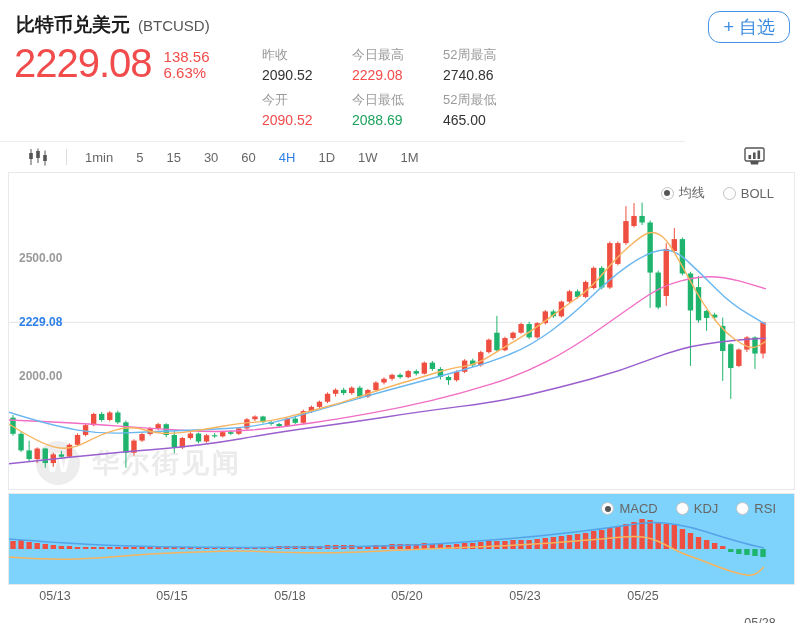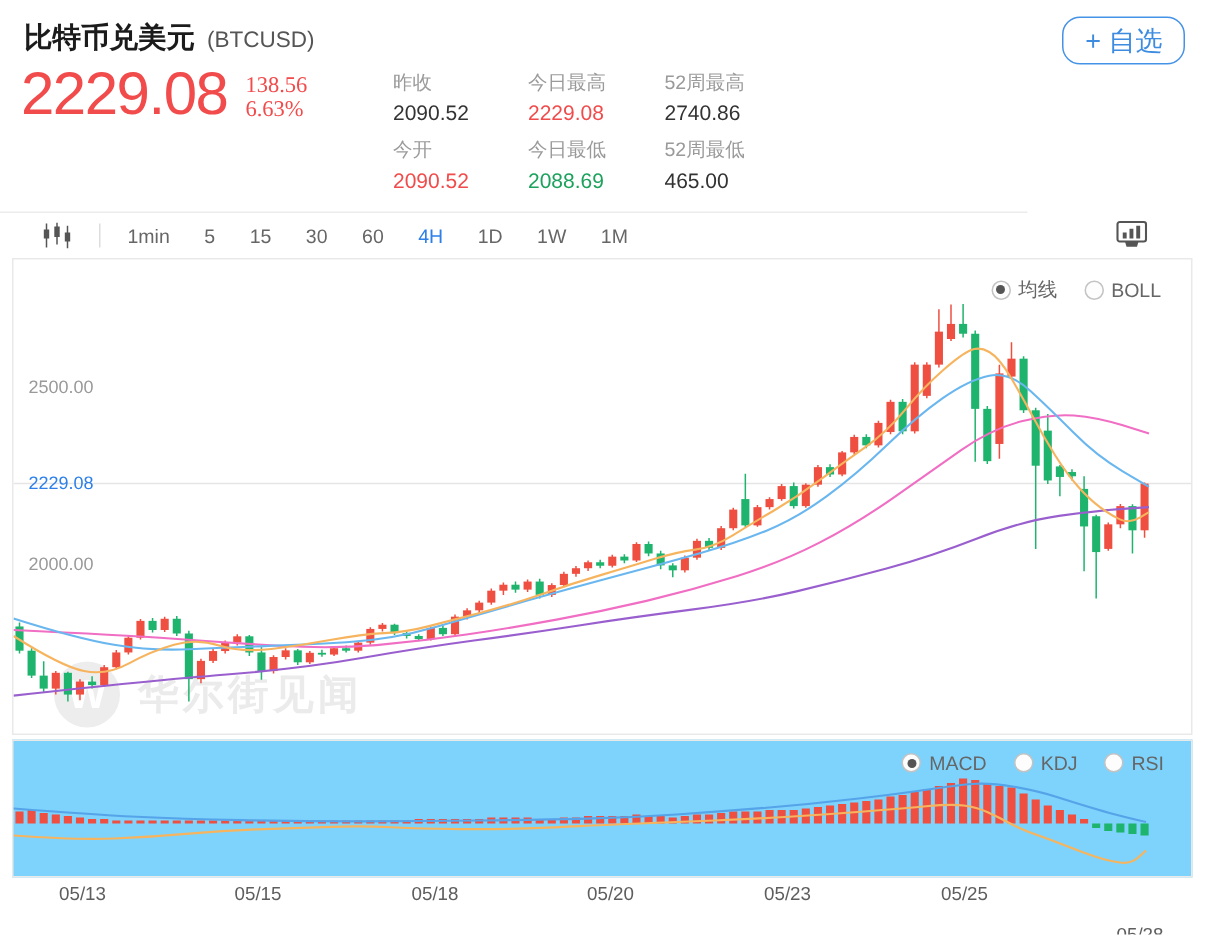--- a/index.html
+++ b/index.html
@@ -9,21 +9,21 @@
   
   .title-row { position:absolute; left:16px; top:12px; display:flex; align-items:baseline; }
   .title { font-size:19px; font-weight:bold; color:#1b1b1b; }
   .symbol { font-size:15px; color:#555; margin-left:8px; }
   .watch-btn { position:absolute; right:17px; top:11px; padding:3px 14px; font-size:18px;
     color:#3d8ce0; background:#fff; border:1px solid #4593e6; border-radius:12px; cursor:pointer;
     font-family:inherit; }
   .price-row { position:absolute; left:14px; top:42px; display:flex; align-items:flex-start; }
   .price { font-size:40px; font-weight:500; color:#f14b4b; line-height:42px; letter-spacing:-1px; }
   .change-block { margin-left:12px; margin-top:7px; }
-  .change-block div { font-size:15px; color:#f14b4b; line-height:16px;font-family:Liberation Serif, serif; }
+  .change-block div { font-size:15px; color:#f14b4b; line-height:16px; }
   .status-row { position:absolute; left:15px; top:104px; display:flex; align-items:center; color:#555; font-size:13px; }
   .status-row .txt { margin-left:6px; }
   .status-row .dt { margin-left:6px; }
   .stats-grid { position:absolute; left:262px; top:46px; display:grid;
     grid-auto-flow:column; grid-template-rows:repeat(2,45px); grid-template-columns:90px 91px 130px; }
   .stat-label { font-size:13px; color:#9a9a9a; margin-bottom:3px; }
   .stat-value { font-size:14px; color:#333; }
 
   
   .toolbar { position:absolute; left:0; top:141px; width:685px; height:31px;
@@ -35,21 +35,21 @@
   .interval.selected::after { content:''; position:absolute; left:50%; transform:translateX(-50%);
     bottom:-9px; width:22px; height:2px; background:#2e80e8; }
   .chart-type-icon { position:absolute; right:42px; top:147px; cursor:pointer; }
 
   
   .main-panel { position:absolute; left:8px; top:172px; width:787px; height:318px;
     border:1px solid #e9e9e9; background:#fff; }
   .macd-panel { position:absolute; left:8px; top:493px; width:787px; height:92px;
     border:1px solid #e9e9e9; background:#7dd3fc; }
   .main-panel svg, .macd-panel svg { position:absolute; left:0; top:0; z-index:1; }
-  .y-label { position:absolute; left:10px; font-size:12px; color:#9a9a9a; z-index:2; }
+  .y-label { position:absolute; left:10px; font-size:12px; color:#9a9a9a; z-index:2;font-weight:bold; }
   .y-label.current { color:#2e80e8; }
   .radio-group { position:absolute; z-index:3; display:flex; align-items:center; }
   .radio-group.overlay { right:20px; top:11px; }
   .radio-group.indicator { right:18px; top:7px; }
   .radio-item { display:inline-flex; align-items:center; margin-left:18px; cursor:pointer; }
   .radio { width:13px; height:13px; border:1px solid #c3c3c3; border-radius:50%; background:#fdfdfd;
     display:inline-block; position:relative; }
   .radio.selected::after { content:''; position:absolute; left:2.5px; top:2.5px; width:6px; height:6px;
     border-radius:50%; background:#555; }
   .radio-label { font-size:13px; color:#666; margin-left:5px; }

